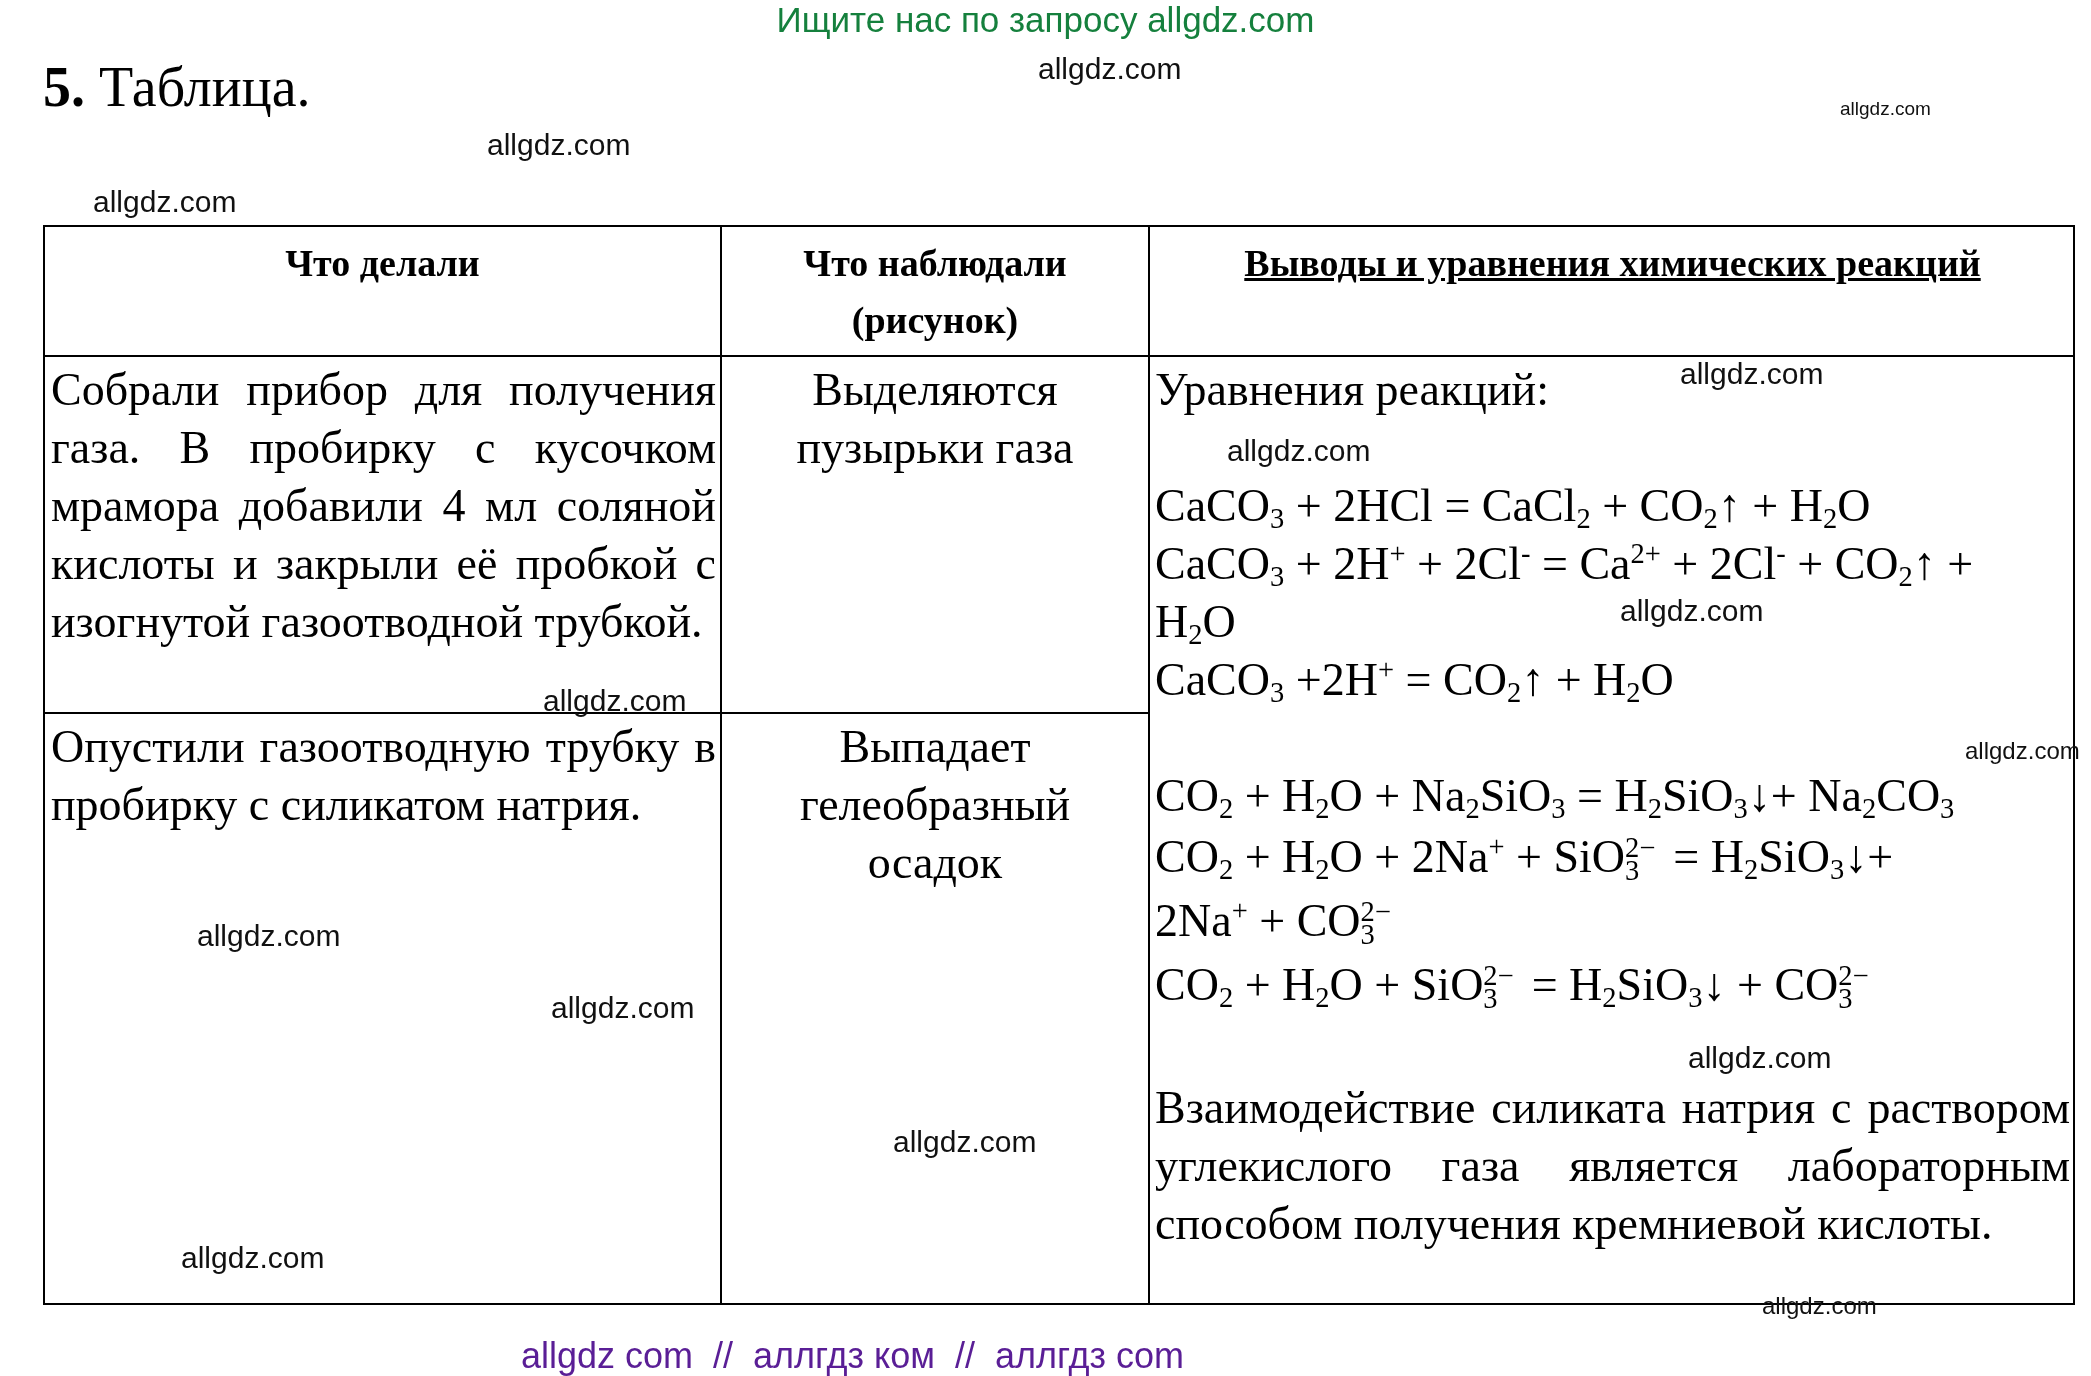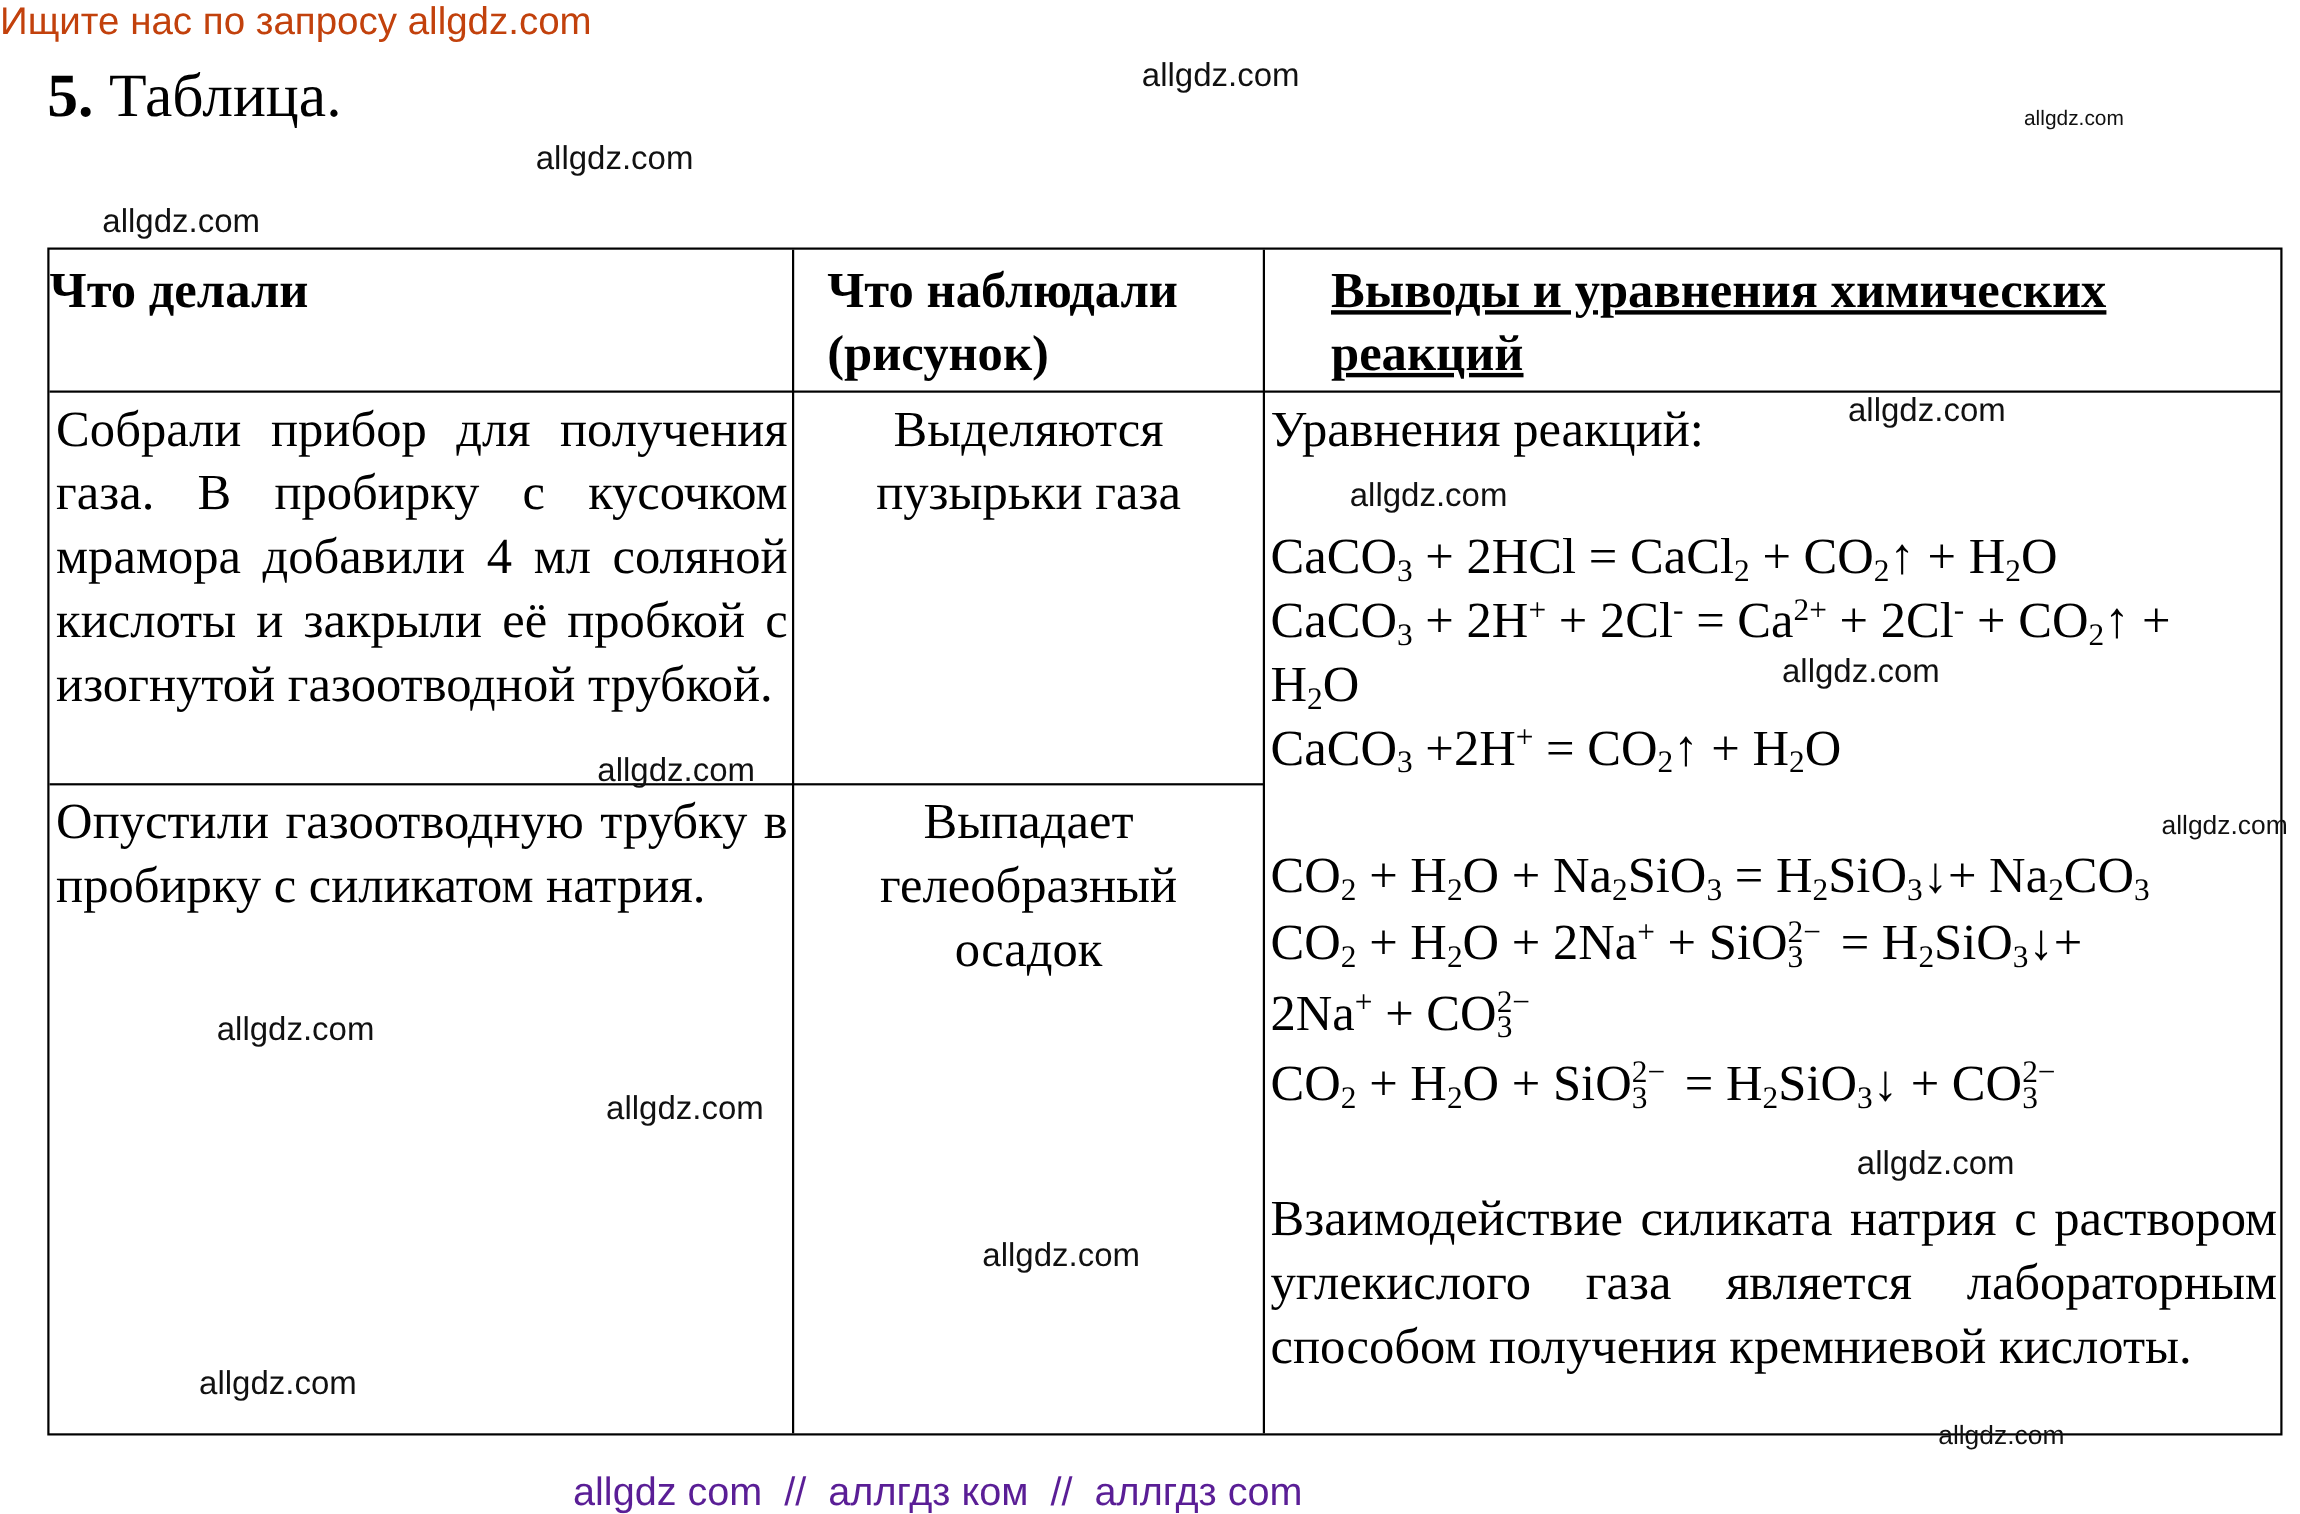--- a/index.html
+++ b/index.html
@@ -1,27 +1,27 @@
 <!DOCTYPE html>
 <html><head>
 <meta charset="utf-8">
 <style>
   html,body{margin:0;padding:0;background:#fff;}
   body{width:2091px;height:1376px;position:relative;overflow:hidden;font-family:"Liberation Serif","DejaVu Serif",serif;color:#000;}
   .wm{position:absolute;font-family:"Liberation Sans","DejaVu Sans",sans-serif;color:#111;font-size:30px;white-space:nowrap;}
   .wm.small{font-size:19px;}
-  .top-banner{position:absolute;left:0;width:2091px;top:0;font-family:"Liberation Sans","DejaVu Sans",sans-serif;color:#c2410c;font-size:35px;}
+  .top-banner{position:absolute;left:0;width:2091px;top:0;text-align:center;font-family:"Liberation Sans","DejaVu Sans",sans-serif;color:#15803d;font-size:35px;}
   .title{position:absolute;left:43px;top:55px;font-size:56px;}
   .title b{font-weight:bold;}
   .footer{position:absolute;left:0;width:1705px;top:1335px;text-align:center;font-family:"Liberation Sans","DejaVu Sans",sans-serif;color:#5a1e96;font-size:36px;white-space:pre;}
   .tbl{position:absolute;left:43px;top:225px;width:2032px;height:1080px;border:2px solid #000;box-sizing:border-box;}
   .vline{position:absolute;top:0;bottom:0;width:2px;background:#000;}
   .hline{position:absolute;height:2px;background:#000;}
   .cell{position:absolute;font-size:46px;line-height:58px;box-sizing:border-box;}
-  .hdr{font-weight:bold;text-align:left;font-size:46px;line-height:57px;}
+  .hdr{font-weight:bold;text-align:center;font-size:38px;line-height:57px;}
   .just{text-align:justify;text-align-last:left;}
   .center{text-align:center;}
   .eq{white-space:nowrap;}
   sub{font-size:0.62em;vertical-align:-0.25em;line-height:0;}
   sup{font-size:0.62em;vertical-align:0.55em;line-height:0;}
   .ion{display:inline-block;position:relative;width:0.8em;height:1em;vertical-align:baseline;}
   .ion .c{position:absolute;left:0;top:-0.35em;font-size:0.62em;}
   .ion .n{position:absolute;left:0;top:0.45em;font-size:0.62em;}
 </style>
 </head>

